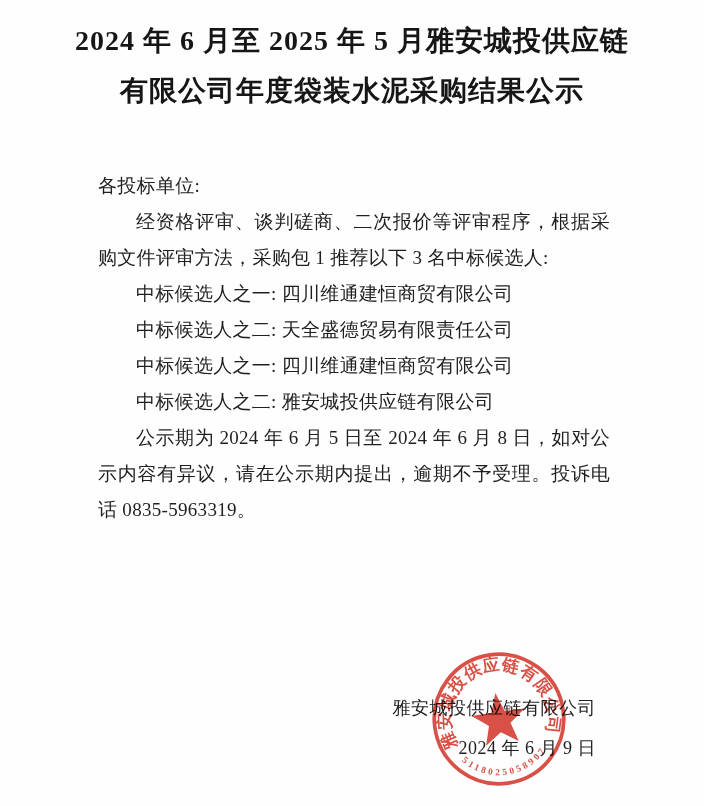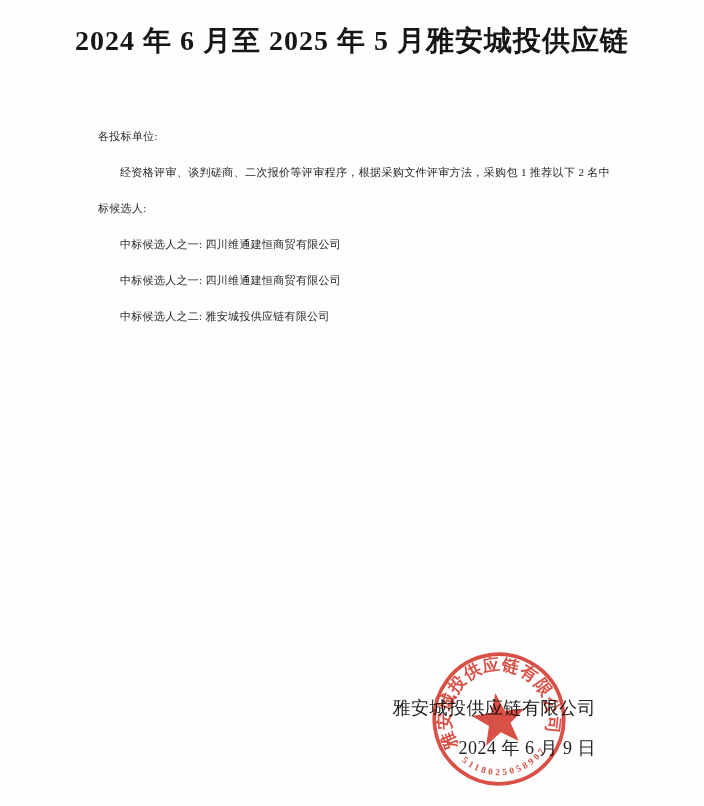--- a/index.html
+++ b/index.html
@@ -18,21 +18,21 @@
   .doc-title {
     text-align:center;
     font-size:28px;
     font-weight:bold;
     line-height:50px;
     letter-spacing:1px;
     color:#161616;
   }
   .doc-body {
     margin:52px 94px 0 98px;
-    font-size:11px;
+    font-size:19px;
     line-height:36px;
     letter-spacing:0.3px;
   }
   .doc-body p { margin:0; text-align:justify; }
   .doc-body p.indent { text-indent:2em; }
   .signature-block {
     position:absolute;
     top:688px; right:108px;
     text-align:right;
     font-size:18px;
@@ -51,28 +51,31 @@
   .stamp .arc-label { font-size:18px; letter-spacing:1px; font-weight:bold; font-family:"Liberation Serif","DejaVu Serif",serif; }
   .stamp .serial-label { font-size:10px; letter-spacing:3px; font-weight:bold; font-family:"Liberation Serif","DejaVu Serif",serif; }
 </style>
 </head>
 <body>
 
 <div class="page">
 
   <div class="doc-title">
     <div>2024 年 6 月至 2025 年 5 月雅安城投供应链</div>
+    <div>有限公司年度袋装水泥采购结果公示</div>
   </div>
 
   <div class="doc-body">
     <p>各投标单位:</p>
-    <p class="indent">经资格评审、谈判磋商、二次报价等评审程序，根据采购文件评审方法，采购包 1 推荐以下 2 名中标候选人:</p>
+    <p class="indent">经资格评审、谈判磋商、二次报价等评审程序，根据采购文件评审方法，采购包 1 推荐以下 3 名中标候选人:</p>
     <p class="indent">中标候选人之一: 四川维通建恒商贸有限公司</p>
+    <p class="indent">中标候选人之二: 天全盛德贸易有限责任公司</p>
     <p class="indent">中标候选人之一: 四川维通建恒商贸有限公司</p>
     <p class="indent">中标候选人之二: 雅安城投供应链有限公司</p>
+    <p class="indent">公示期为 2024 年 6 月 5 日至 2024 年 6 月 8 日，如对公示内容有异议，请在公示期内提出，逾期不予受理。投诉电话 0835-5963319。</p>
   </div>
 
   <div class="signature-block">
     <div>雅安城投供应链有限公司</div>
     <div>2024 年 6 月 9 日</div>
   </div>
 
   <svg class="stamp" viewBox="0 0 160 160" xmlns="http://www.w3.org/2000/svg">
     <defs>
       <path id="arcTop" d="M 32.9 102 A 52 52 0 1 1 127.1 102" fill="none"></path>

